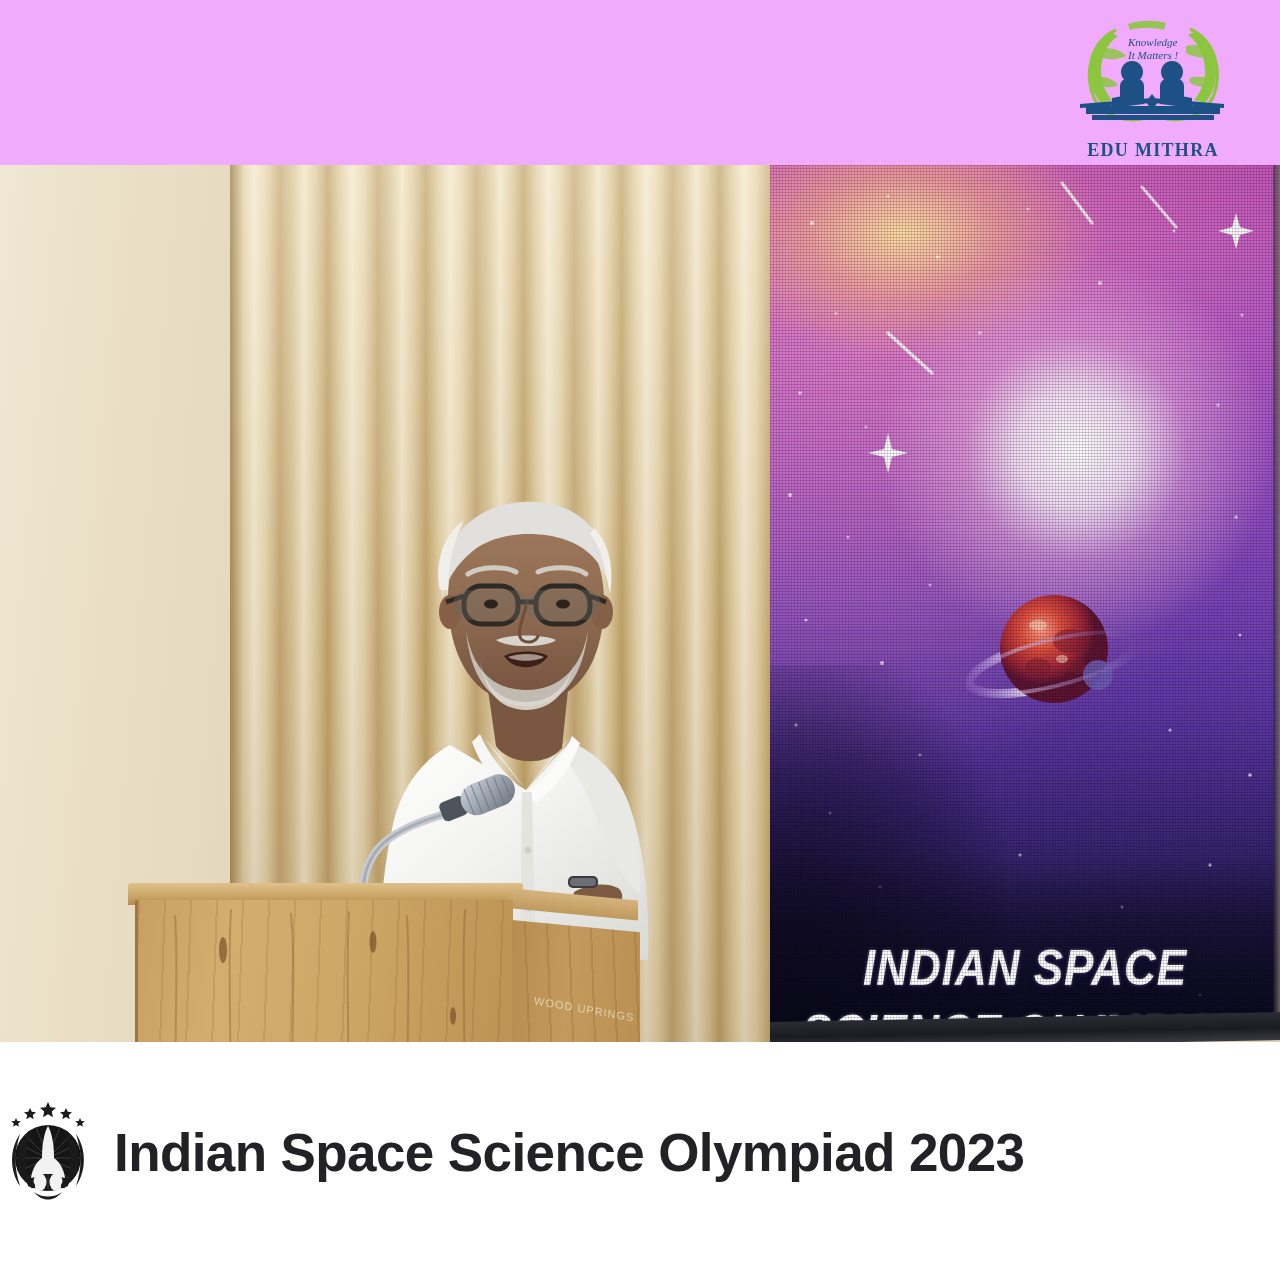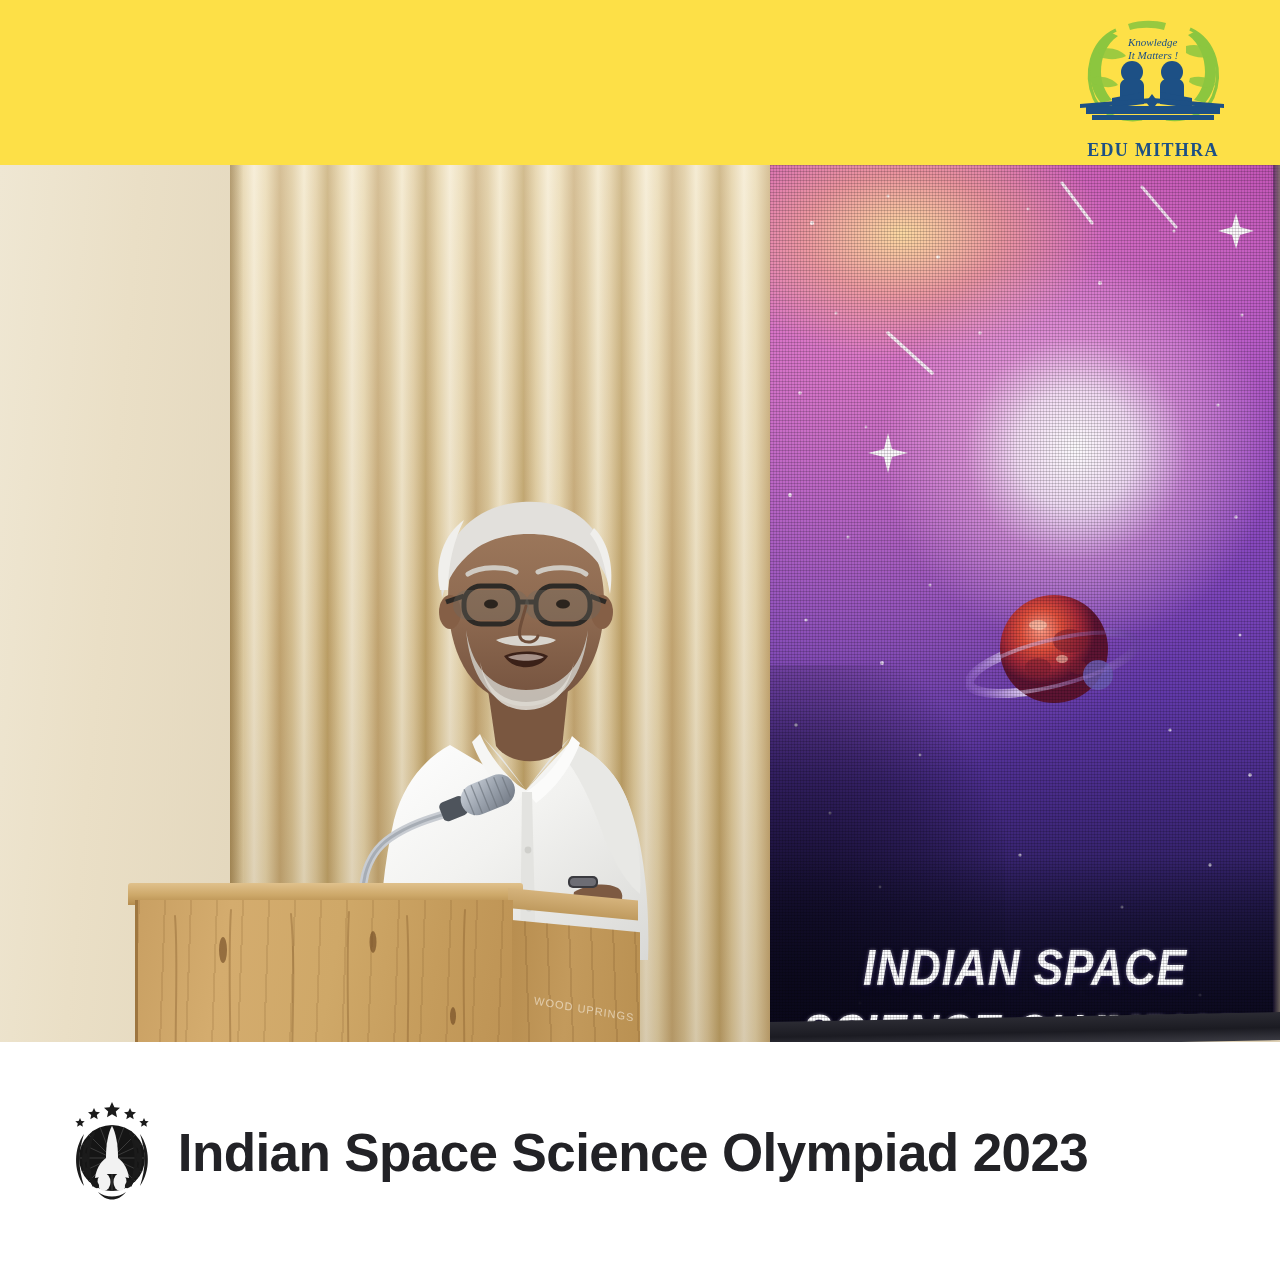--- a/index.html
+++ b/index.html
@@ -7,21 +7,21 @@
   html,body { width:1280px; height:1280px; overflow:hidden; }
   body {
     background:#ffffff;
     font-family:"Liberation Sans", sans-serif;
     position:relative;
   }
 
   
   #header-band {
     position:absolute; left:0; top:0; width:1280px; height:165px;
-    background:#fde047; z-index:20;
+    background:#f0abfc; z-index:20;
   }
   #edumithra-logo {
     position:absolute; right:42px; top:16px;
     width:170px; height:145px;
   }
   #edumithra-globe {
     position:absolute; left:0; top:0; width:170px; height:112px;
   }
   #edumithra-wordmark {
     position:absolute; left:0; bottom:2px; width:170px;
@@ -180,21 +180,21 @@
   
   #mic { position:absolute; left:348px; top:605px; width:170px; height:150px; }
 
   
   #footer {
     position:absolute; left:0; top:1042px; width:1280px; height:238px;
     background:#ffffff; z-index:20;
   }
   #footer-row {
     position:absolute; left:0; top:58px; width:1152px;
-    display:flex; align-items:center; justify-content:center; gap:18px;
+    display:flex; align-items:center; gap:18px;
   }
   #isso-emblem { width:96px; height:104px; flex:0 0 auto; }
   #footer-title {
     font-family:"Liberation Sans", sans-serif;
     font-size:53px; font-weight:bold; color:#222226;
     letter-spacing:-.6px; white-space:nowrap; line-height:1;
   }
 </style>
 </head>
 <body>

